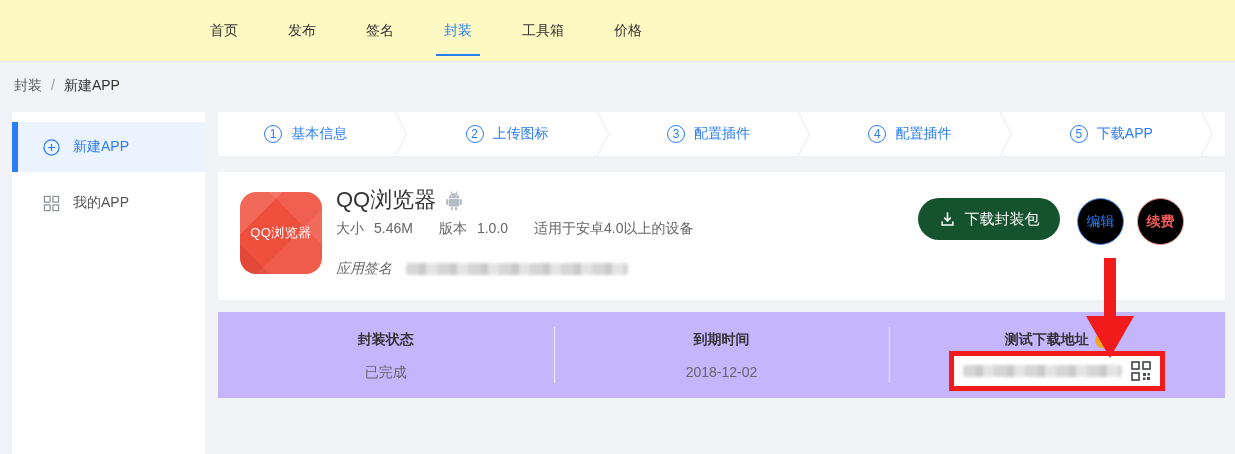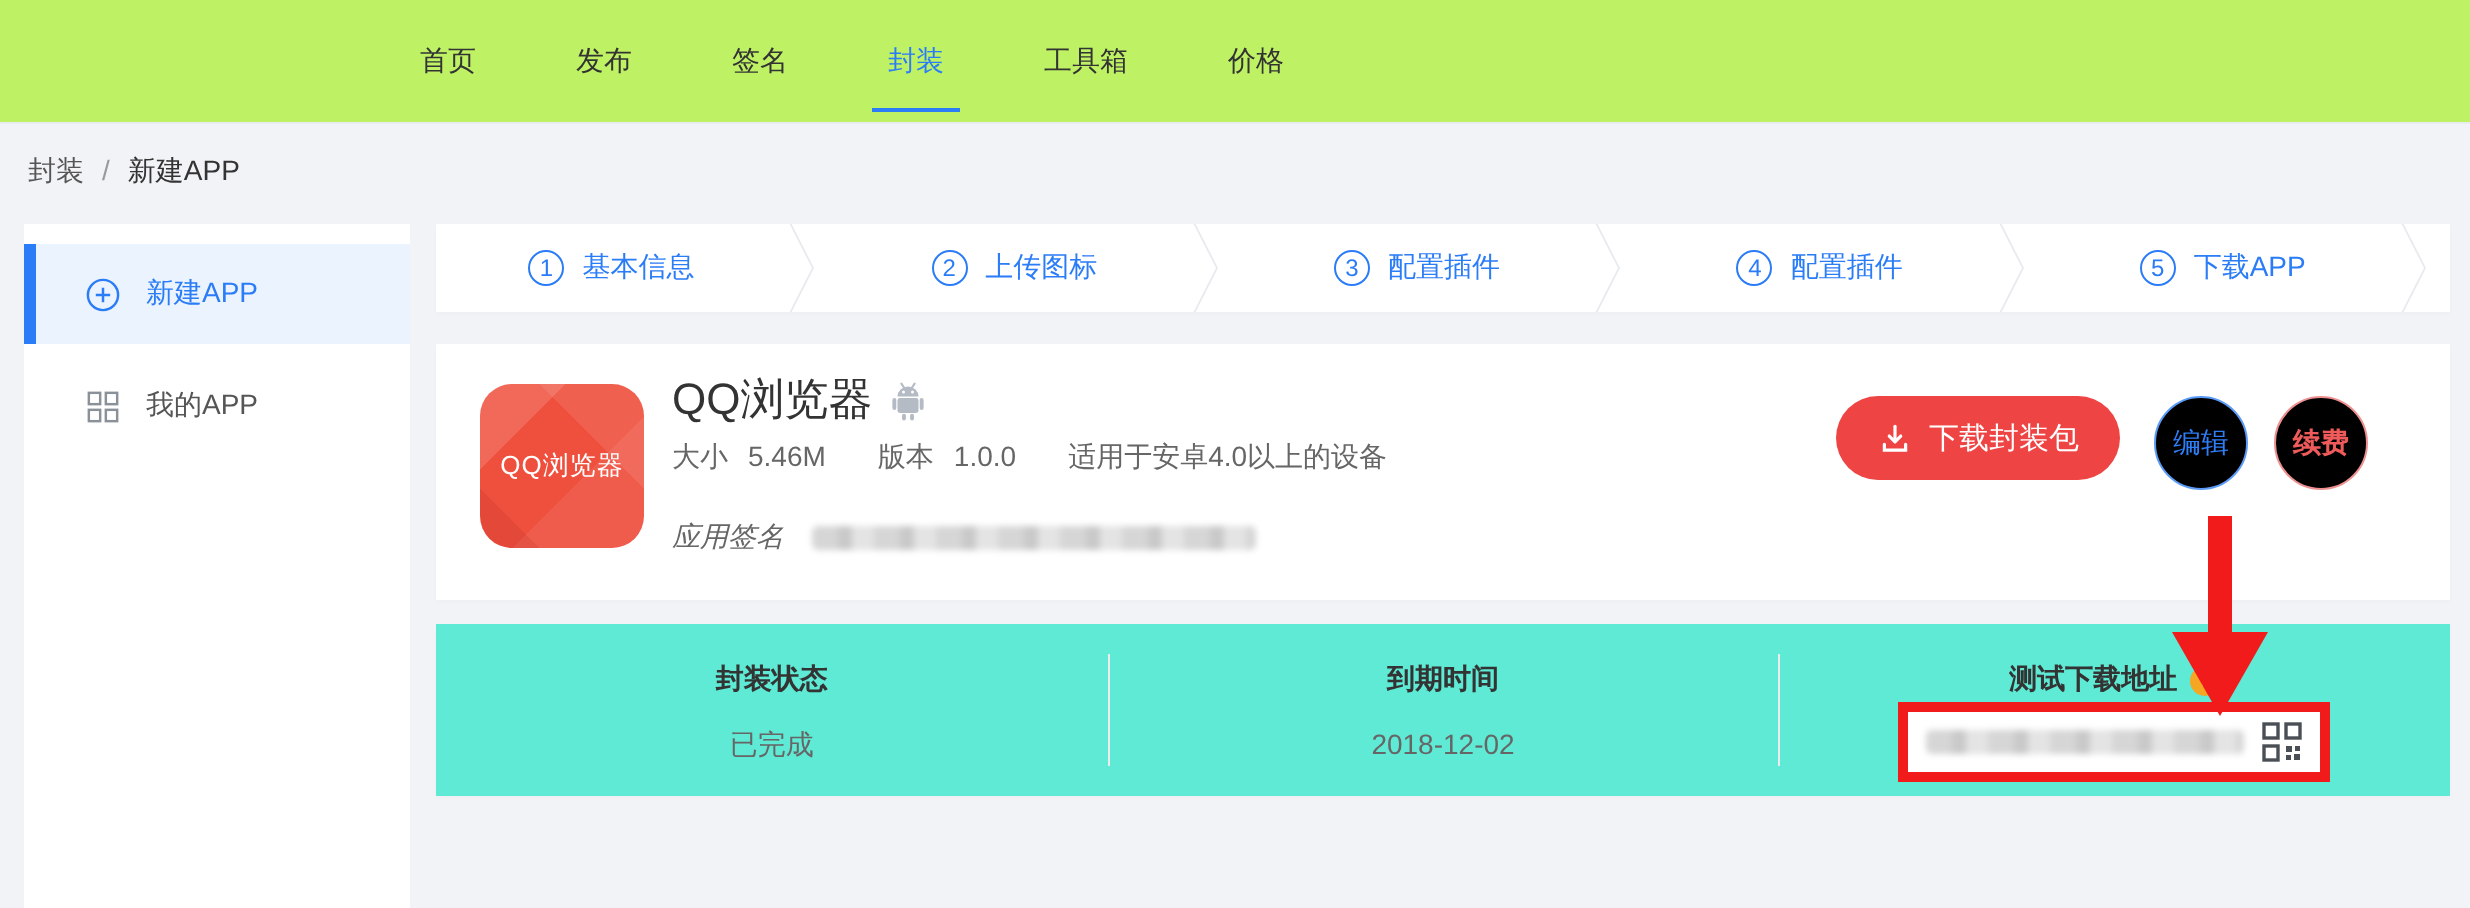--- a/index.html
+++ b/index.html
@@ -8,21 +8,21 @@
     position:relative;
     font-family:"Liberation Sans","DejaVu Sans",sans-serif;
     background:#f1f3f6;
     overflow:hidden;
     color:#333;
   }
 
   
   #header {
     position:absolute; left:0; top:0; width:1235px; height:62px;
-    background:#bef264; border-bottom:1px solid #e9ebef;
+    background:#fef9c3; border-bottom:1px solid #e9ebef;
   }
   #nav { display:flex; align-items:center; height:100%; padding-left:210px; gap:50px; }
   .nav-item { font-size:14px; color:#333; position:relative; cursor:pointer; white-space:nowrap; }
   .nav-item.active { color:#2b7cf7; }
   .nav-item.active::after {
     content:""; position:absolute; left:-8px; right:-8px; bottom:-16px;
     height:2px; background:#2b7cf7;
   }
 
   
@@ -91,36 +91,36 @@
   .app-sig { position:absolute; left:118px; top:88px; font-size:14px; color:#666; display:flex; align-items:center; gap:14px;font-style:italic; }
   .smudge {
     display:inline-block; height:12px; border-radius:3px;
     background:repeating-linear-gradient(90deg,#d6d6d6 0 13px,#c9c9c9 13px 20px,#e4e4e4 20px 31px);
     filter:blur(1.6px);
   }
   .sig-smudge { width:222px; }
 
   .btn-download {
     position:absolute; left:700px; top:26px; height:42px; width:142px;
-    border:none; border-radius:21px; background:#ef4444; color:#fff;
+    border:none; border-radius:21px; background:#14532d; color:#fff;
     font-size:15px; display:flex; align-items:center; justify-content:center; gap:9px;
     cursor:pointer; font-family:inherit;
   }
   .btn-circle {
     position:absolute; top:26px; width:47px; height:47px; border-radius:50%;
     background:#000000; font-size:14px; display:flex; align-items:center; justify-content:center;
     cursor:pointer; font-family:inherit;
   }
   .btn-edit { left:859px; border:1px solid #5b9bf8; color:#2e7ef7; }
   .btn-renew { left:919px; border:1px solid #ee9090; color:#ef5b5b;font-weight:bold; }
 
   
   #status-card {
     position:absolute; left:218px; top:312px; width:1007px; height:86px;
-    background:#5eead4; display:flex; box-shadow:0 1px 2px rgba(0,0,0,0.02);
+    background:#c4b5fd; display:flex; box-shadow:0 1px 2px rgba(0,0,0,0.02);
   }
   .st-col { flex:1; position:relative; text-align:center; }
   .st-col + .st-col::before {
     content:""; position:absolute; left:0; top:15px; bottom:15px; width:1px; background:#ececec;
   }
   .st-label { margin-top:19px; font-size:14px; font-weight:bold; color:#333; display:inline-flex; align-items:center; gap:6px; }
   .st-value { margin-top:15px; font-size:14px; color:#666; }
   .help-badge {
     width:15px; height:15px; border-radius:50%; background:#f5a623; color:#fff;
     font-size:10px; font-weight:bold; display:inline-flex; align-items:center; justify-content:center;

